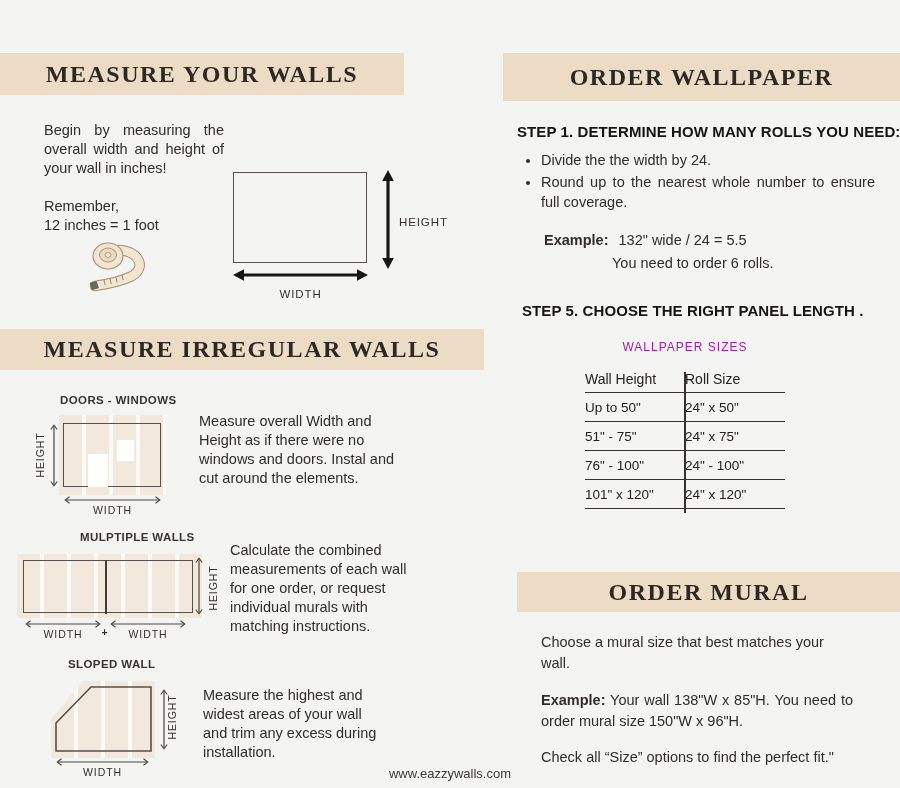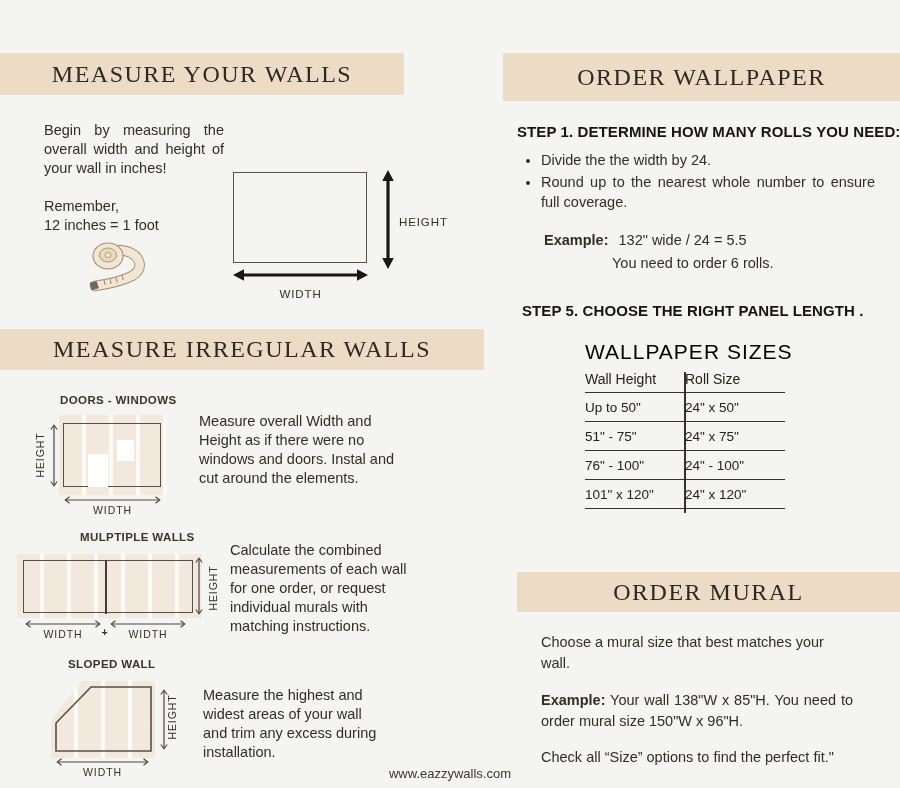--- a/index.html
+++ b/index.html
@@ -9,21 +9,21 @@
     font-family:"Liberation Sans", sans-serif;
     color:#302d2b;
   }
   .abs{position:absolute;}
   .bar{
     position:absolute;background:#ecdcc6;
     display:flex;align-items:center;justify-content:center;
   }
   .bar .title{
     font-family:"Liberation Serif", serif;
-    font-weight:400;font-size:24px;letter-spacing:1.5px;color:#2e2825;
+    font-weight:700;font-size:24px;letter-spacing:1.5px;color:#2e2825;
     white-space:nowrap;
   }
   .body{font-size:14.5px;line-height:19px;color:#302d2b;}
   .just{text-align:justify;}
   .sublabel{font-size:11.5px;font-weight:700;letter-spacing:0.4px;color:#383431;white-space:nowrap;}
   .smlabel{font-size:10.5px;letter-spacing:0.9px;color:#34302d;white-space:nowrap;}
   .vlabel{
     position:absolute;font-size:10.5px;letter-spacing:0.9px;color:#34302d;
     text-align:center;transform:rotate(-90deg);white-space:nowrap;height:12px;line-height:12px;
   }
@@ -161,21 +161,21 @@
 <div class="abs body" style="left:544px;top:229px;line-height:22.5px;">
   <div>
     <b>Example:</b>
     <span style="margin-left:6px;">132" wide / 24 = 5.5</span>
   </div>
   <div style="margin-left:68px;">You need to order 6 rolls.</div>
 </div>
 
 <div class="stephead" style="left:522px;top:302px;">STEP 5. CHOOSE THE RIGHT PANEL LENGTH .</div>
 
-<div class="abs" style="left:585px;top:340px;width:200px;text-align:center;font-size:21px;letter-spacing:1px;color:#000000;white-space:nowrap;">WALLPAPER SIZES</div>
+<div class="abs" style="left:585px;top:340px;width:200px;text-align:center;font-size:12px;letter-spacing:1px;color:#a21caf;white-space:nowrap;">WALLPAPER SIZES</div>
 
 <div class="sizes-table">
   <div class="trow head">
     <div class="tcell" style="font-size:14px;">Wall Height</div>
     <div class="tcell" style="font-size:14px;">Roll Size</div>
   </div>
   <div class="trow">
     <div class="tcell">Up to 50"</div>
     <div class="tcell">24" x 50"</div>
   </div>

